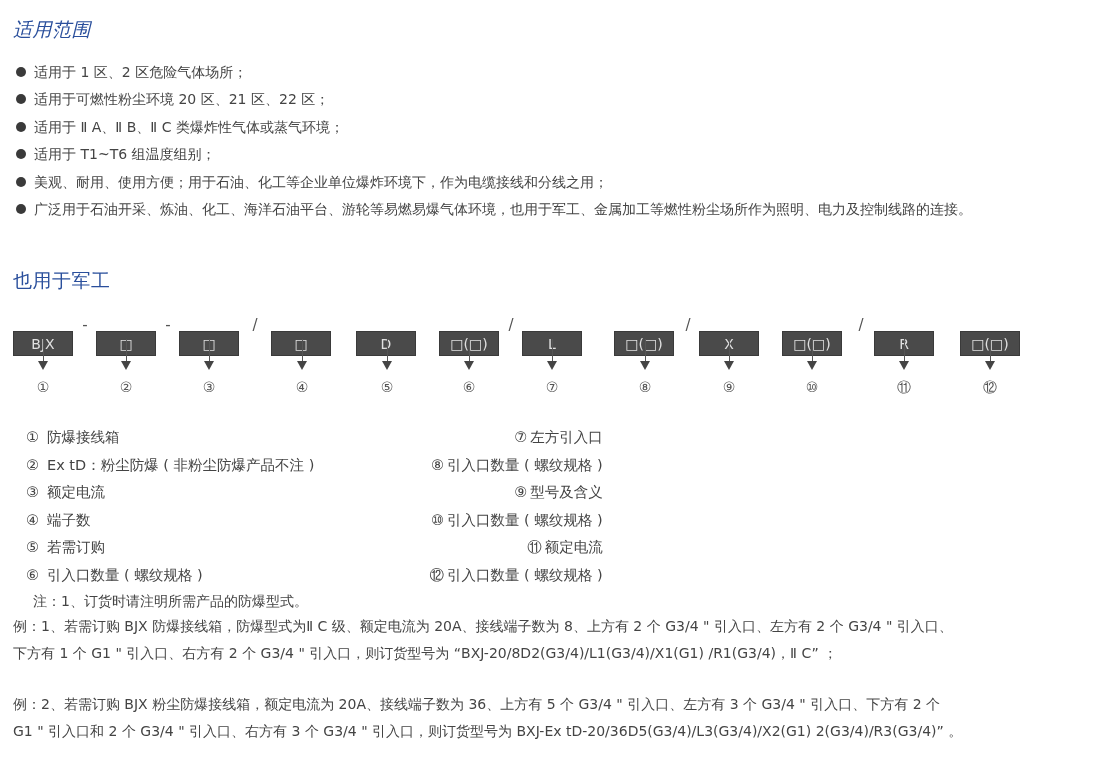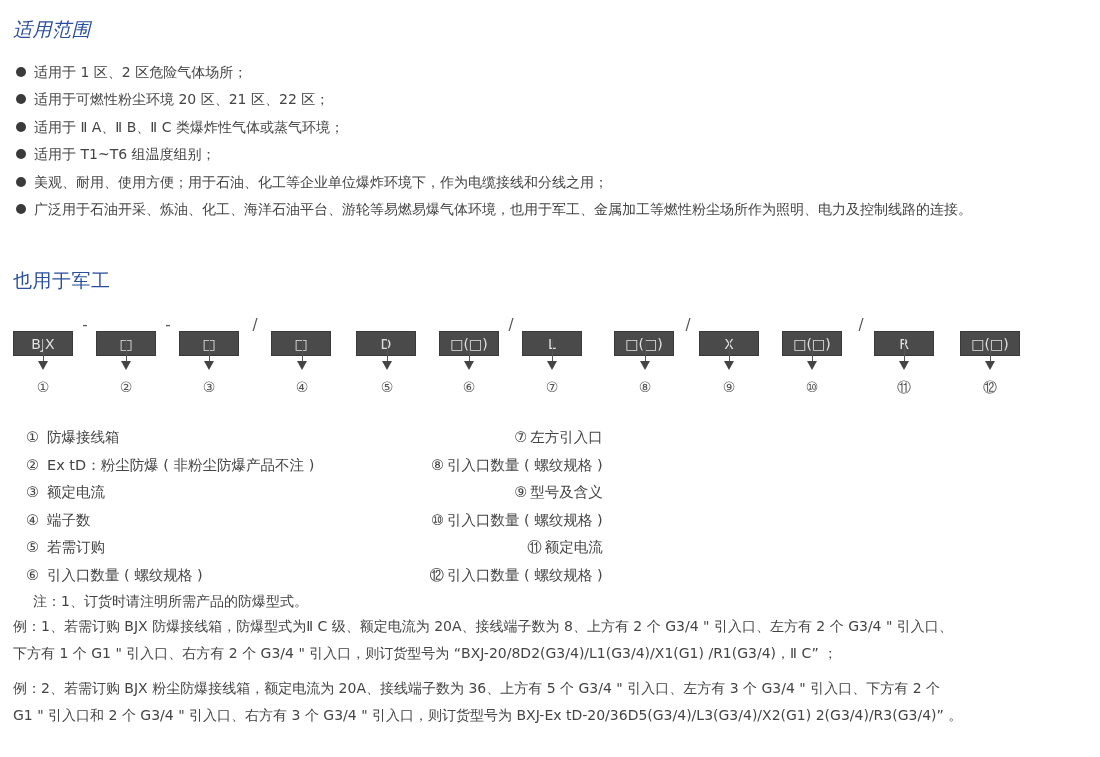--- a/index.html
+++ b/index.html
@@ -44,21 +44,21 @@
     .num {
       position: absolute; top: 378px; width: 24px; text-align: center;
       font-size: 14px; color: #555; line-height: 18px;
     }
     .legend-col { position: absolute; top: 412px; margin: 13px; padding: 0; list-style: none; }
     .legend-col li { height: 27.6px; line-height: 24px; font-size: 14.5px; color: #444; white-space: nowrap; }
     .legend-col .mk { display: inline-block; min-width: 18px; margin-right: 3px; }
     .notes { position: absolute; left: 13px; top: 589px; width: 1080px; }
     .notes p { margin: 0; font-size: 14px; color: #444; line-height: 24px; white-space: nowrap; }
     .notes .n1 { height: 24px; margin-left: 20px; }
-    .notes .ex { margin-top: 8px; line-height: 27px; }
+    .notes .ex { margin-top: 24px; line-height: 27px; }
   </style>
 </head>
 <body>
 
 <h2 class="heading" style="top:17px;font-style:italic;">适用范围</h2>
 <ul class="bullet-list">
   <li>
       <span class="bullet-dot"></span>
       <span>适用于 1 区、2 区危险气体场所；</span>
     </li>

